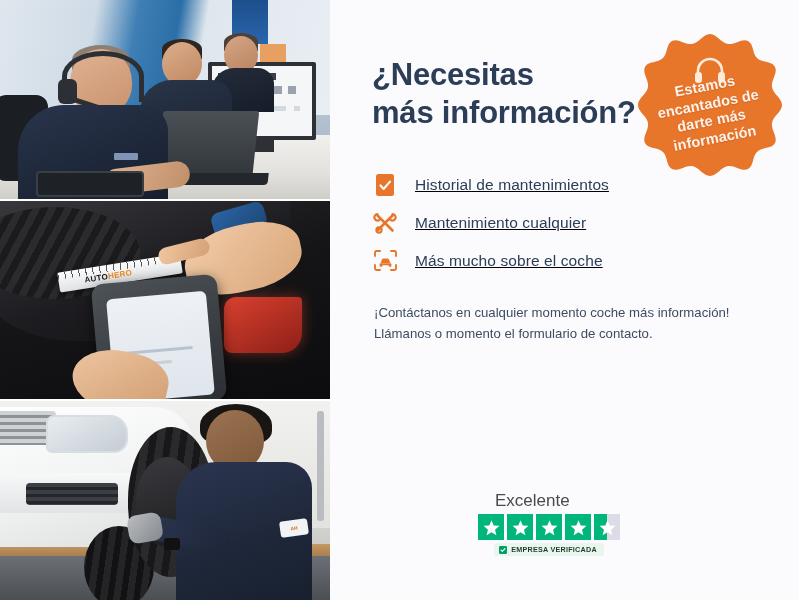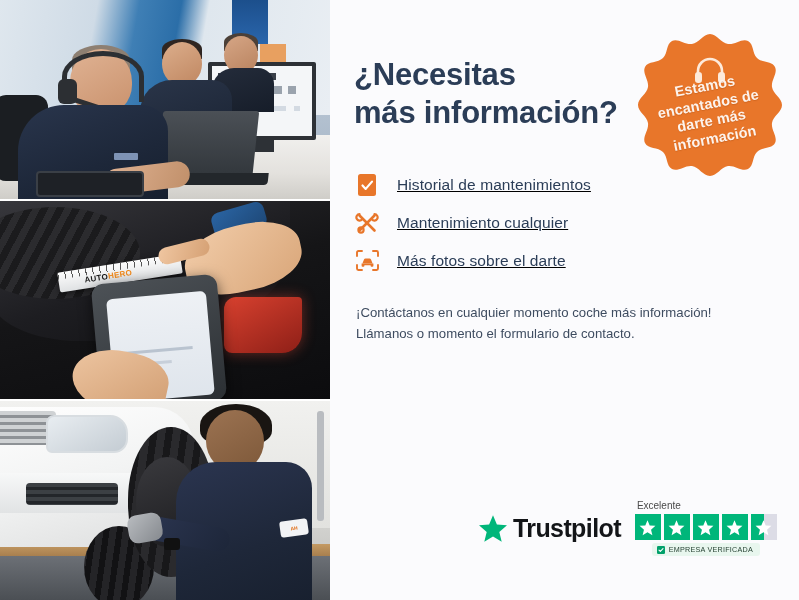--- a/index.html
+++ b/index.html
@@ -274,21 +274,21 @@
   }
   .p3 .tech .watch{
     position:absolute; left:-8px; top:128px; width:16px; height:12px; border-radius:3px; background:#111;
   }
   .p3 .pipe{position:absolute;right:6px;top:10px;width:7px;height:110px;background:#b9bcc0;border-radius:3px;}
 
   
   .content {
     position: relative;
     flex: 1 1 auto;
-    padding: 56px 26px 0 24px;
+    padding: 56px 26px 0 42px;
     box-sizing: border-box;
   }
   .headline {
     margin: 0;
     font-size: 31px;
     line-height: 1.22;
     font-weight: 700;
     color: #2b3d57;
     letter-spacing: -0.2px;
     max-width: 300px;
@@ -366,38 +366,38 @@
     bottom: 44px;
     display: flex;
     align-items: center;
     gap: 14px;
   }
   .tp-logo { display: flex; align-items: center; gap: 5px; }
   .tp-word {
     font-size: 25px; font-weight: 700; color: #131518; letter-spacing: -0.6px;
   }
   .tp-right { display: flex; flex-direction: column; align-items: center; gap: 3px; }
-  .tp-excelente { font-size: 10px; color: #4a4a4a; align-self: flex-start; margin-left: 2px;}
+  .tp-excelente { font-size: 17px; color: #4a4a4a; align-self: flex-start; margin-left: 17px;}
   .stars { display: flex; gap: 3px; }
   .star-box {
     width: 26px; height: 26px; background: #00b67a;
     display: flex; align-items: center; justify-content: center;
     position: relative;
   }
   .star-box.half { background: #dcdce6; }
   .star-box.half:before {
     content: ""; position: absolute; left: 0; top: 0; width: 50%; height: 100%; background: #00b67a;
   }
   .verified {
     display: flex; align-items: center; gap: 4px;
     background: #e8f6ee; border-radius: 3px;
     padding: 2px 7px 2px 5px;
   }
   .verified .vlabel {
-    font-size: 7.2px; font-weight: 400; color: #1f3b2c; letter-spacing: .25px;
+    font-size: 7.2px; font-weight: 700; color: #1f3b2c; letter-spacing: .25px;
   }
 </style>
 </head>
 <body>
 
 <div class="banner">
 
   <div class="photo-column">
 
     <div class="photo p1">
@@ -534,36 +534,30 @@
             <g fill="none" stroke="#e8762a" stroke-width="1.9" stroke-linecap="round">
               <path d="M2 7 V3.4 a1.4 1.4 0 0 1 1.4-1.4 H7"></path>
               <path d="M23 7 V3.4 A1.4 1.4 0 0 0 21.6 2 H18"></path>
               <path d="M2 16 v3.6 A1.4 1.4 0 0 0 3.4 21 H7"></path>
               <path d="M23 16 v3.6 a1.4 1.4 0 0 1 -1.4 1.4 H18"></path>
             </g>
             <path d="M6.6 14.6 h11.8 v2.2 a.9 .9 0 0 1 -.9 .9 h-1 a.9 .9 0 0 1 -.9 -.9 v-.5 H9.4 v.5 a.9 .9 0 0 1 -.9 .9 h-1 a.9 .9 0 0 1 -.9 -.9 z" fill="#e8762a"></path>
             <path d="M7.4 14.4 l1.6 -4 a1.6 1.6 0 0 1 1.5 -1 h4 a1.6 1.6 0 0 1 1.5 1 l1.6 4 z" fill="#e8762a"></path>
           </svg>
         </span>
-        <span class="txt">Más fotos sobre el darte</span>
+        <span class="txt">Más mucho sobre el coche</span>
       </li>
     </ul>
 
     <p class="contact">
       <span>¡Contáctanos en cualquier momento coche más información!</span>
       <span>Llámanos o momento el formulario de contacto.</span>
     </p>
 
     <div class="trust">
-      <div class="tp-logo">
-        <svg width="30" height="29" viewBox="0 0 30 29">
-          <path fill="#00b67a" d="M15 1.2 l3.9 9.3 10.1 .8 -7.7 6.6 2.4 9.9 -8.7-5.4 -8.7 5.4 2.4-9.9 -7.7-6.6 10.1-.8 z"></path>
-        </svg>
-        <span class="tp-word">Trustpilot</span>
-      </div>
       <div class="tp-right">
         <span class="tp-excelente">Excelente</span>
         <div class="stars">
           <span class="star-box">
             <svg width="17" height="17" viewBox="0 0 24 24">
                 <path fill="#fff" d="M12 1.6 l3.1 7.5 8.1 .6 -6.2 5.3 1.9 7.9 -6.9-4.3 -6.9 4.3 1.9-7.9 -6.2-5.3 8.1-.6 z"></path>
               </svg>
           </span>
           <span class="star-box">
             <svg width="17" height="17" viewBox="0 0 24 24">

